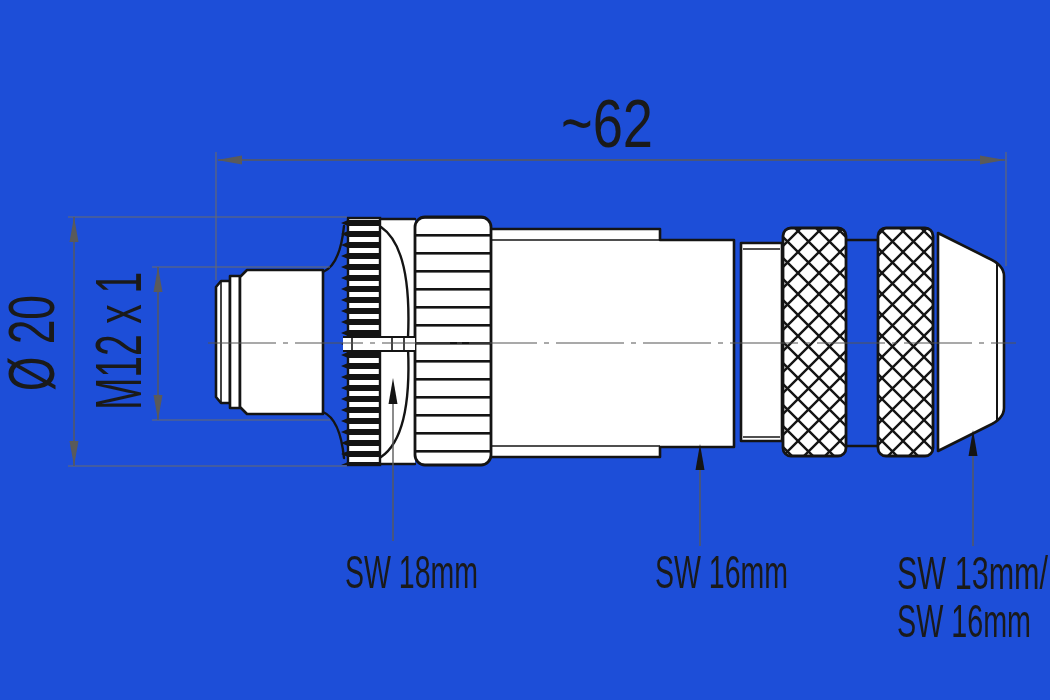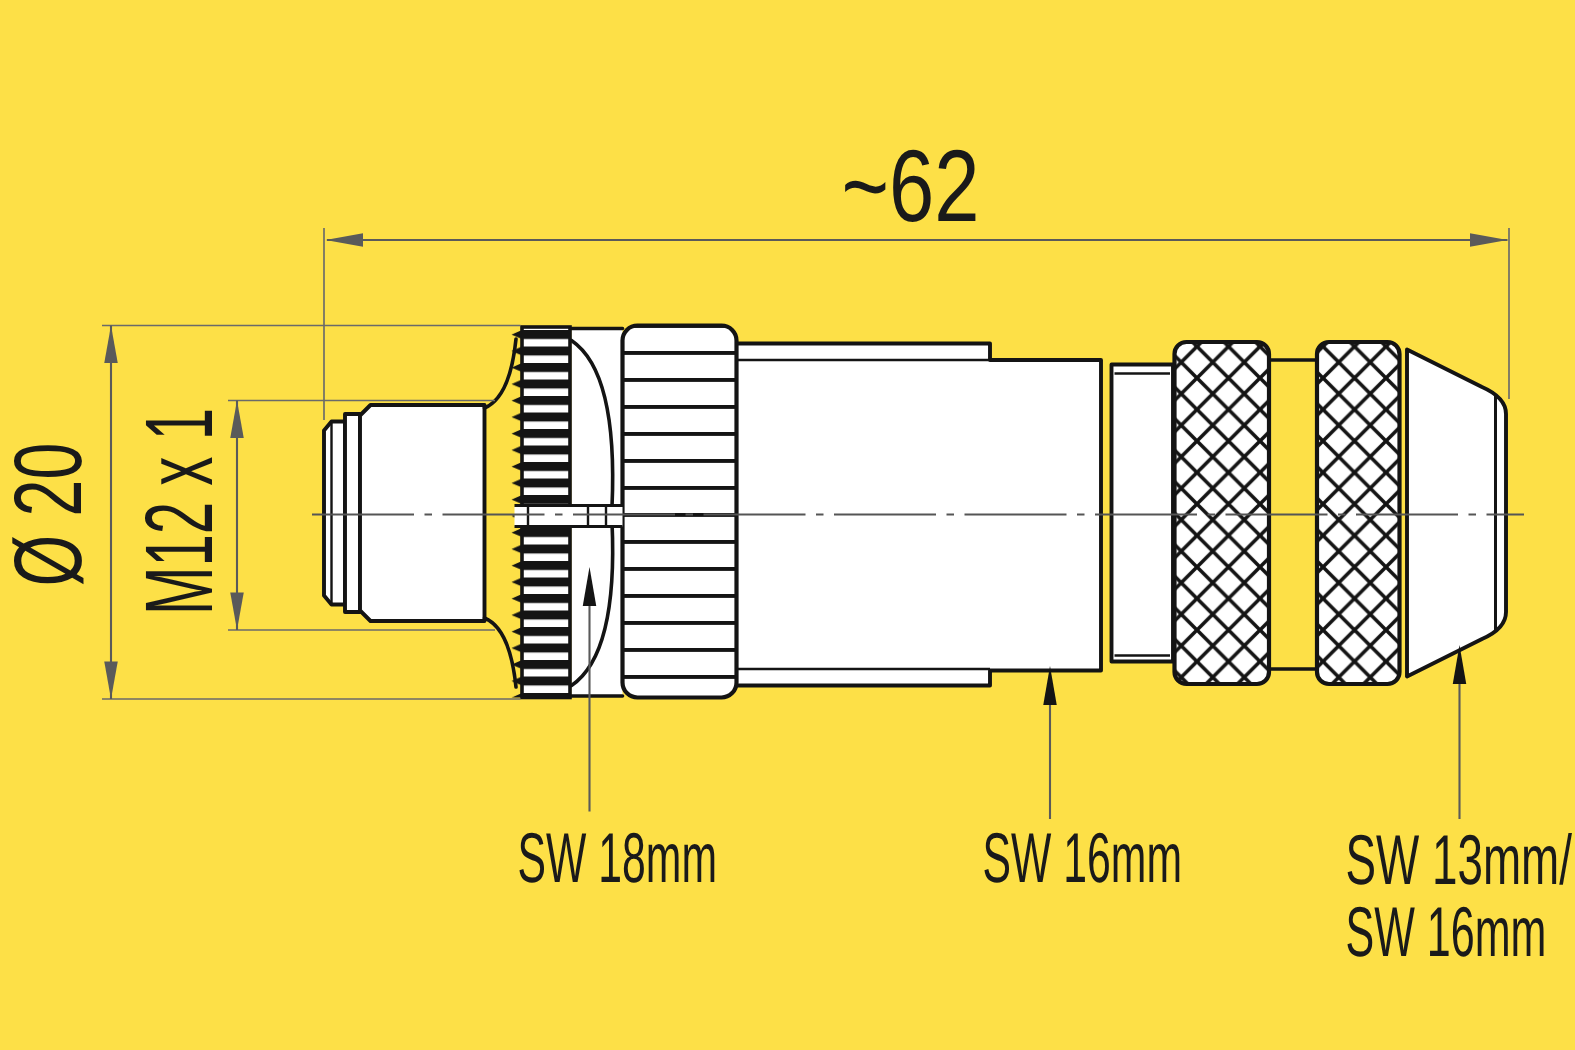--- a/index.html
+++ b/index.html
@@ -1,16 +1,16 @@
 <!DOCTYPE html>
 <html><head>
 <meta charset="utf-8">
 <style>
   html,body{margin:0;padding:0;background:#ffffff;}
-  #stage{position:relative;width:1050px;height:700px;background:#fde047;overflow:hidden;}
+  #stage{position:relative;width:1050px;height:700px;background:#1d4ed8;overflow:hidden;}
   svg{display:block;}
   text{font-family:"Liberation Sans", sans-serif;fill:#1a1a1a;}
   .t-big{font-size:68px;}
   .t-rot{font-size:64px;}
   .t-sw{font-size:47px;}
   .outl{stroke:#141414;fill:#ffffff;stroke-width:2.6;stroke-linejoin:round;}
   .outl-n{stroke:#141414;fill:none;stroke-width:2.4;stroke-linejoin:round;stroke-linecap:round;}
   .thin{stroke:#141414;fill:none;stroke-width:1.6;}
   .dimln{stroke:#5a5a5a;fill:none;stroke-width:1.4;}
   .extln{stroke:#6a6a6a;fill:none;stroke-width:1.1;}

